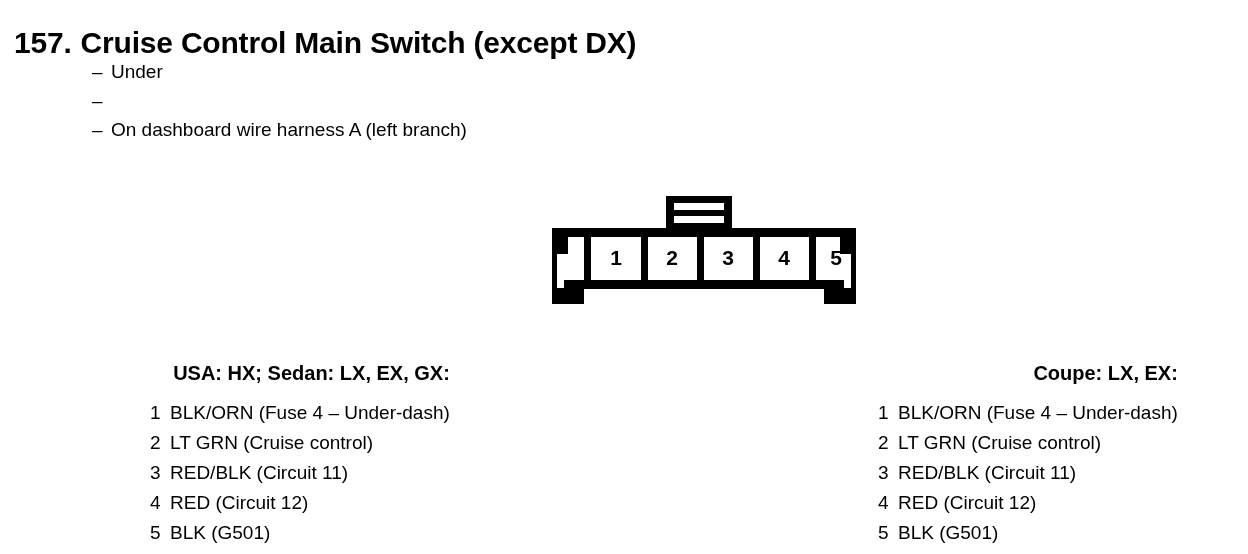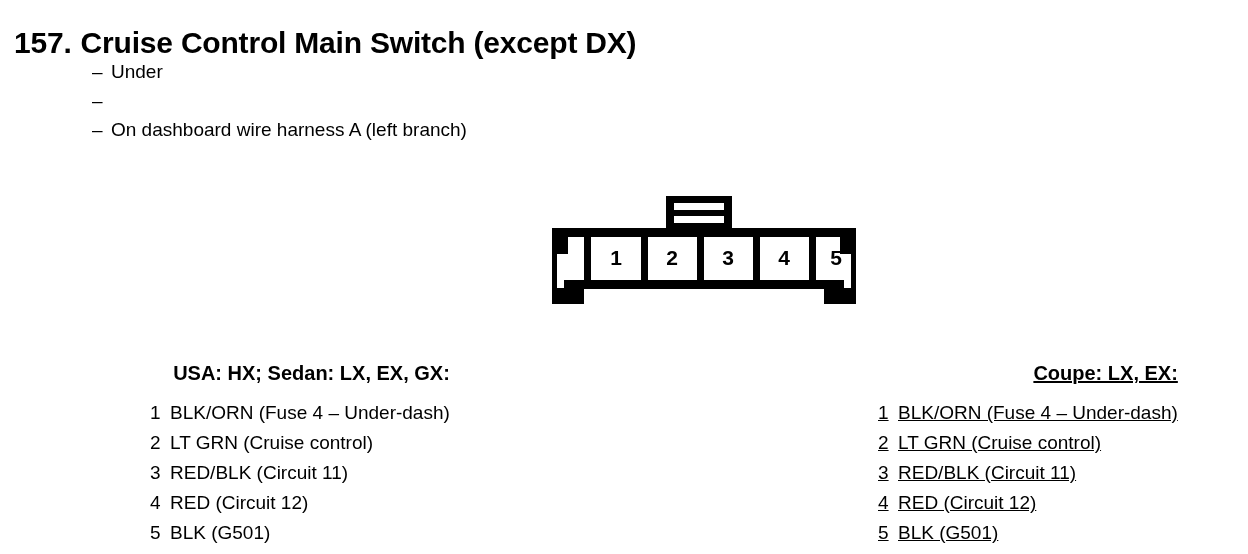--- a/index.html
+++ b/index.html
@@ -70,21 +70,21 @@
     fill: #000000;
     text-anchor: middle;
   }
 
   
   .circuit-column {
     position: absolute;
     top: 362px;
   }
   #circuit-column-left  { left: 150px; }
-  #circuit-column-right { left: 878px; text-decoration: underline; }
+  #circuit-column-right { left: 878px; }
 
   .column-heading {
     font-size: 20px;
     font-weight: bold;
     white-space: nowrap;
     margin: 0 0 13px 0;
     padding-left: 22px;
     text-align: right;
   }
   #circuit-column-right .column-heading {

